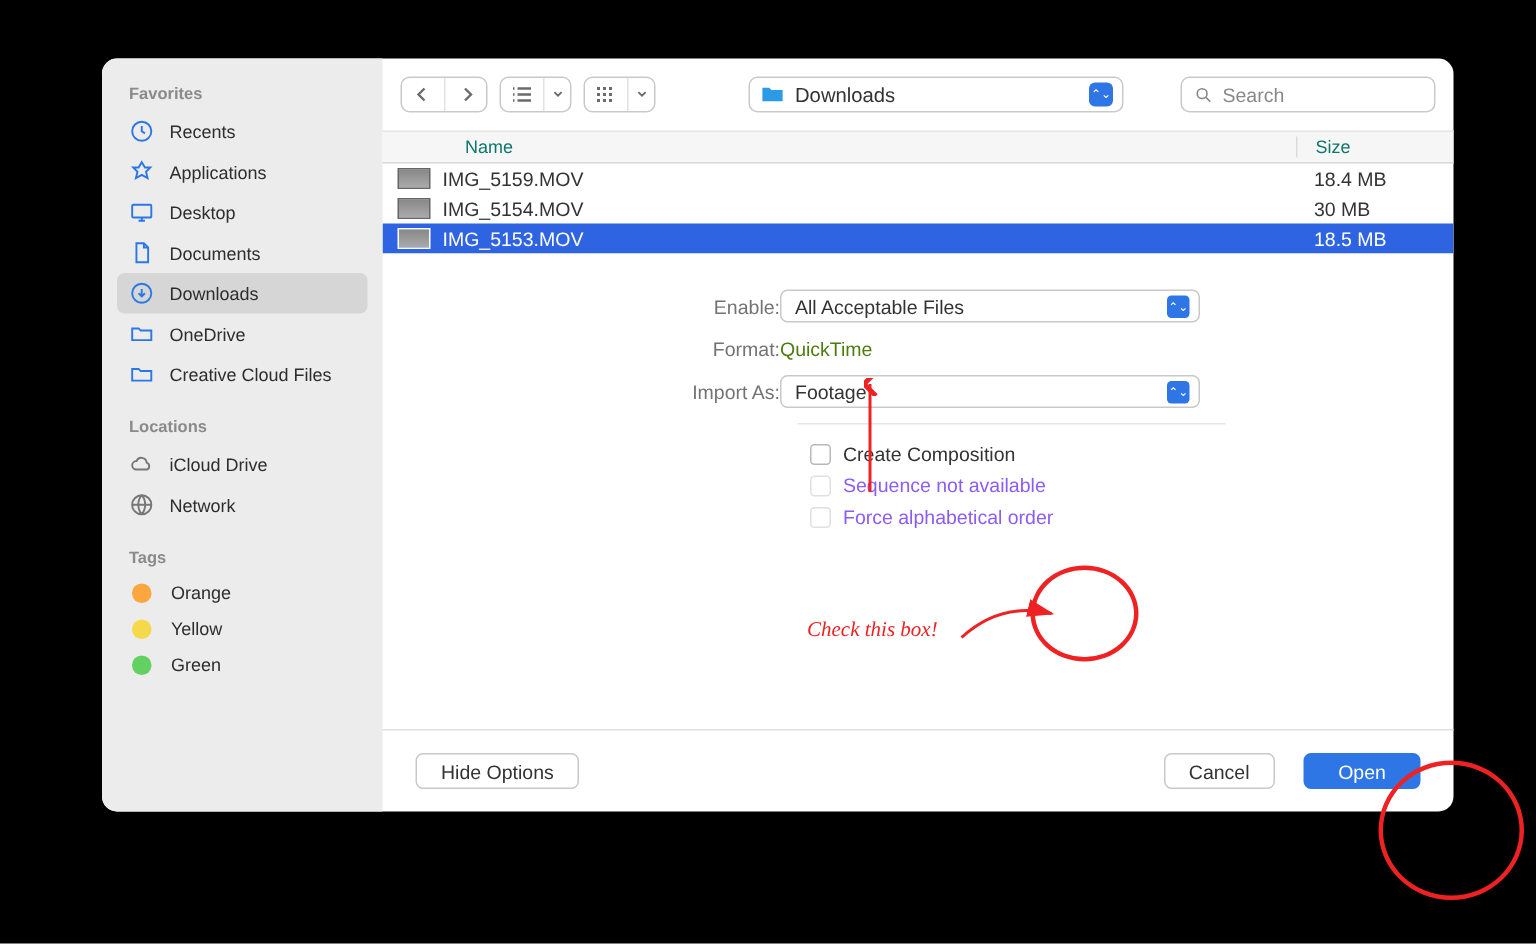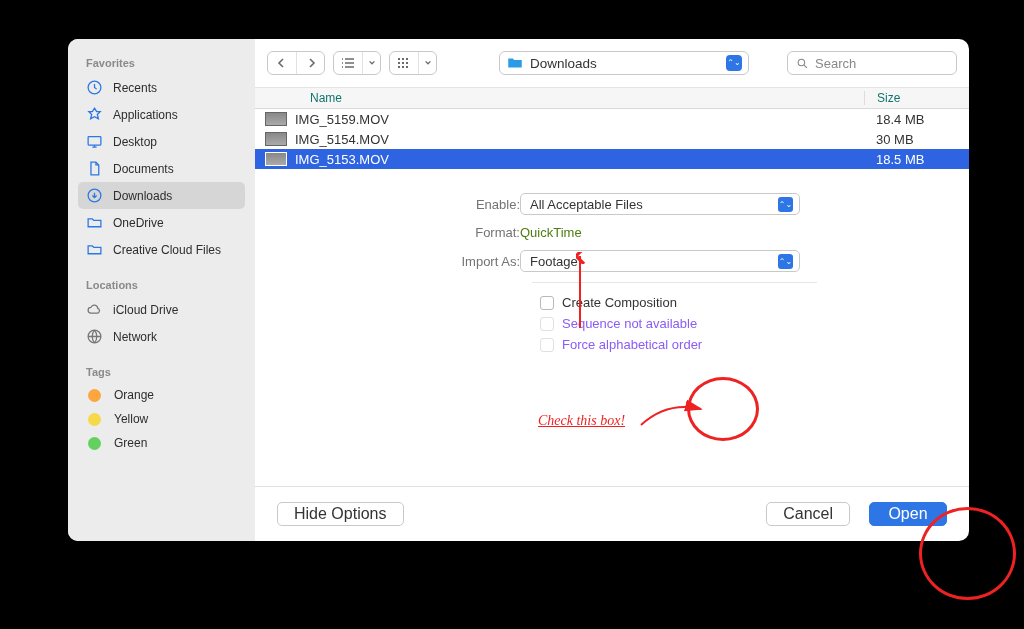--- a/index.html
+++ b/index.html
@@ -176,40 +176,39 @@
     .chk-row.disabled .chk { border-color:#e0e0e0; }
     .chk-row.disabled .chk-label { color:#8b5cf6; }
     .footer {
       border-top:1px solid #e0e0e0;
       padding:15px 22px;
       display:flex; align-items:center;
       margin-top:auto;
     }
     .btn {
       height:24px; border:1px solid #c9c9c9; border-radius:5px;
-      background:#fff; padding:0 16px; font-size:16px; color:#333;
+      background:#fff; padding:0 16px; font-size:13px; color:#333;
       display:inline-flex; align-items:center; justify-content:center;
     }
     .btn.primary {
       background:#2e76e5; color:#fff; border-color:#2e76e5; min-width:78px;text-align:center;
     }
     .spacer { flex:1; }
     
     .ann-arrow-up {
       position:absolute;
       left:315px; top:213px;
       pointer-events:none;
     }
     .ann-text {
       position:absolute;
       left:283px; top:374px;
       color:#e22; font-size:14px; font-family:"Times New Roman", serif;
       font-style:italic;
       pointer-events:none;
-      text-decoration:underline;
     }
     .ann-circle1 {
       position:absolute;
       left:432px; top:338px;
       width:72px; height:64px;
       border:3px solid #e22; border-radius:50%;
       pointer-events:none;
     }
     .ann-arrow-curve {
       position:absolute;

